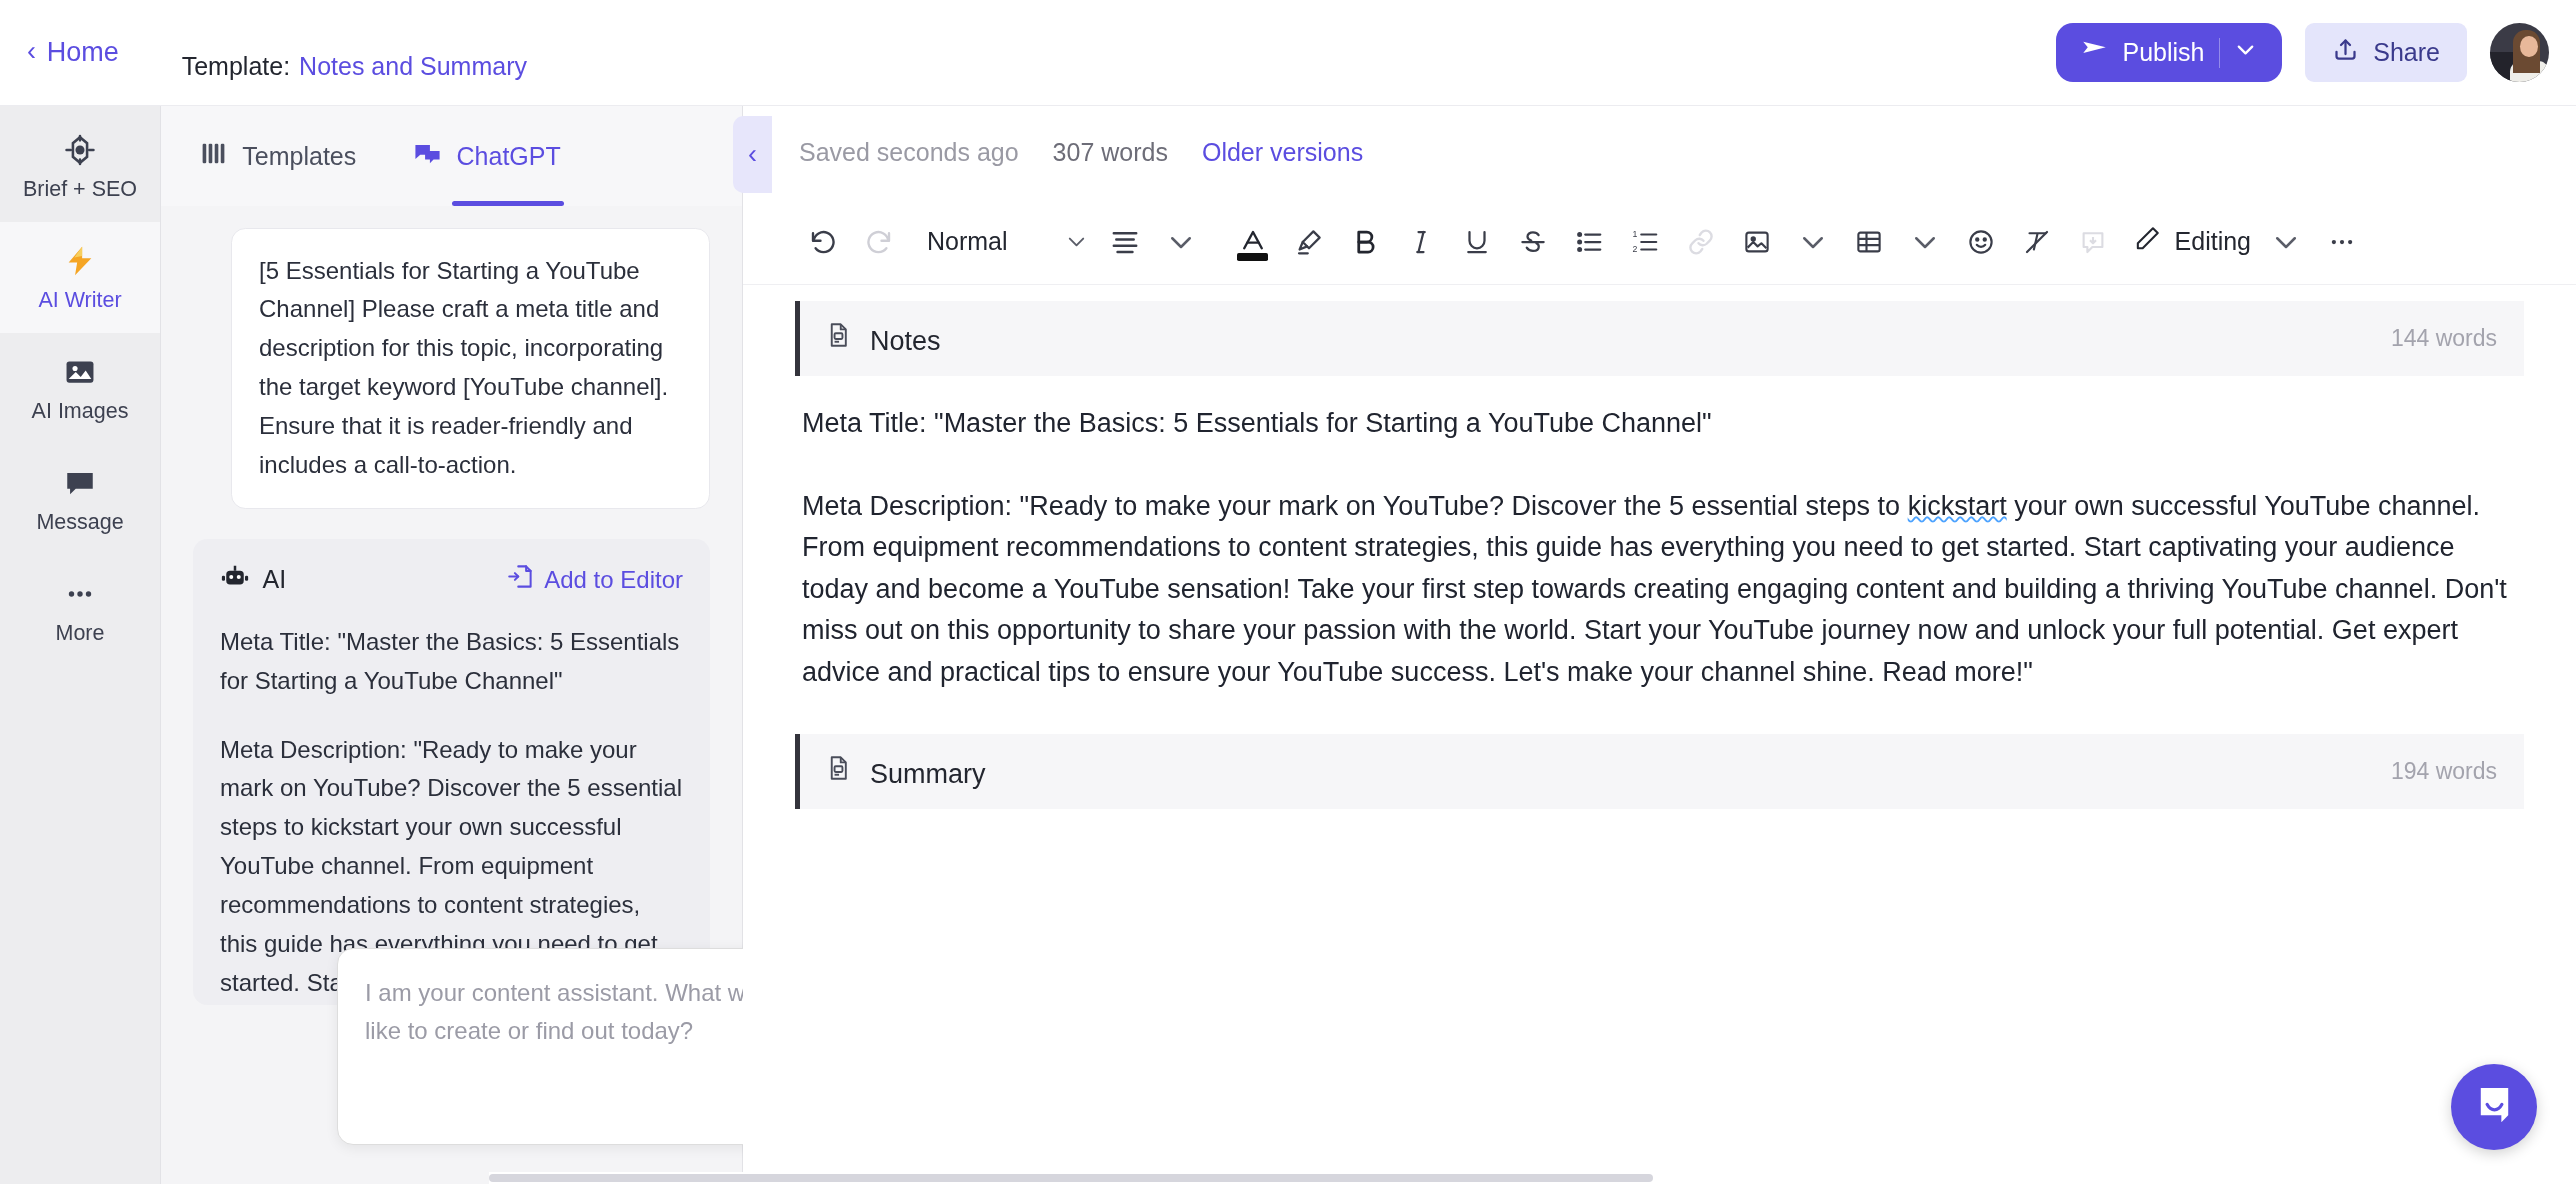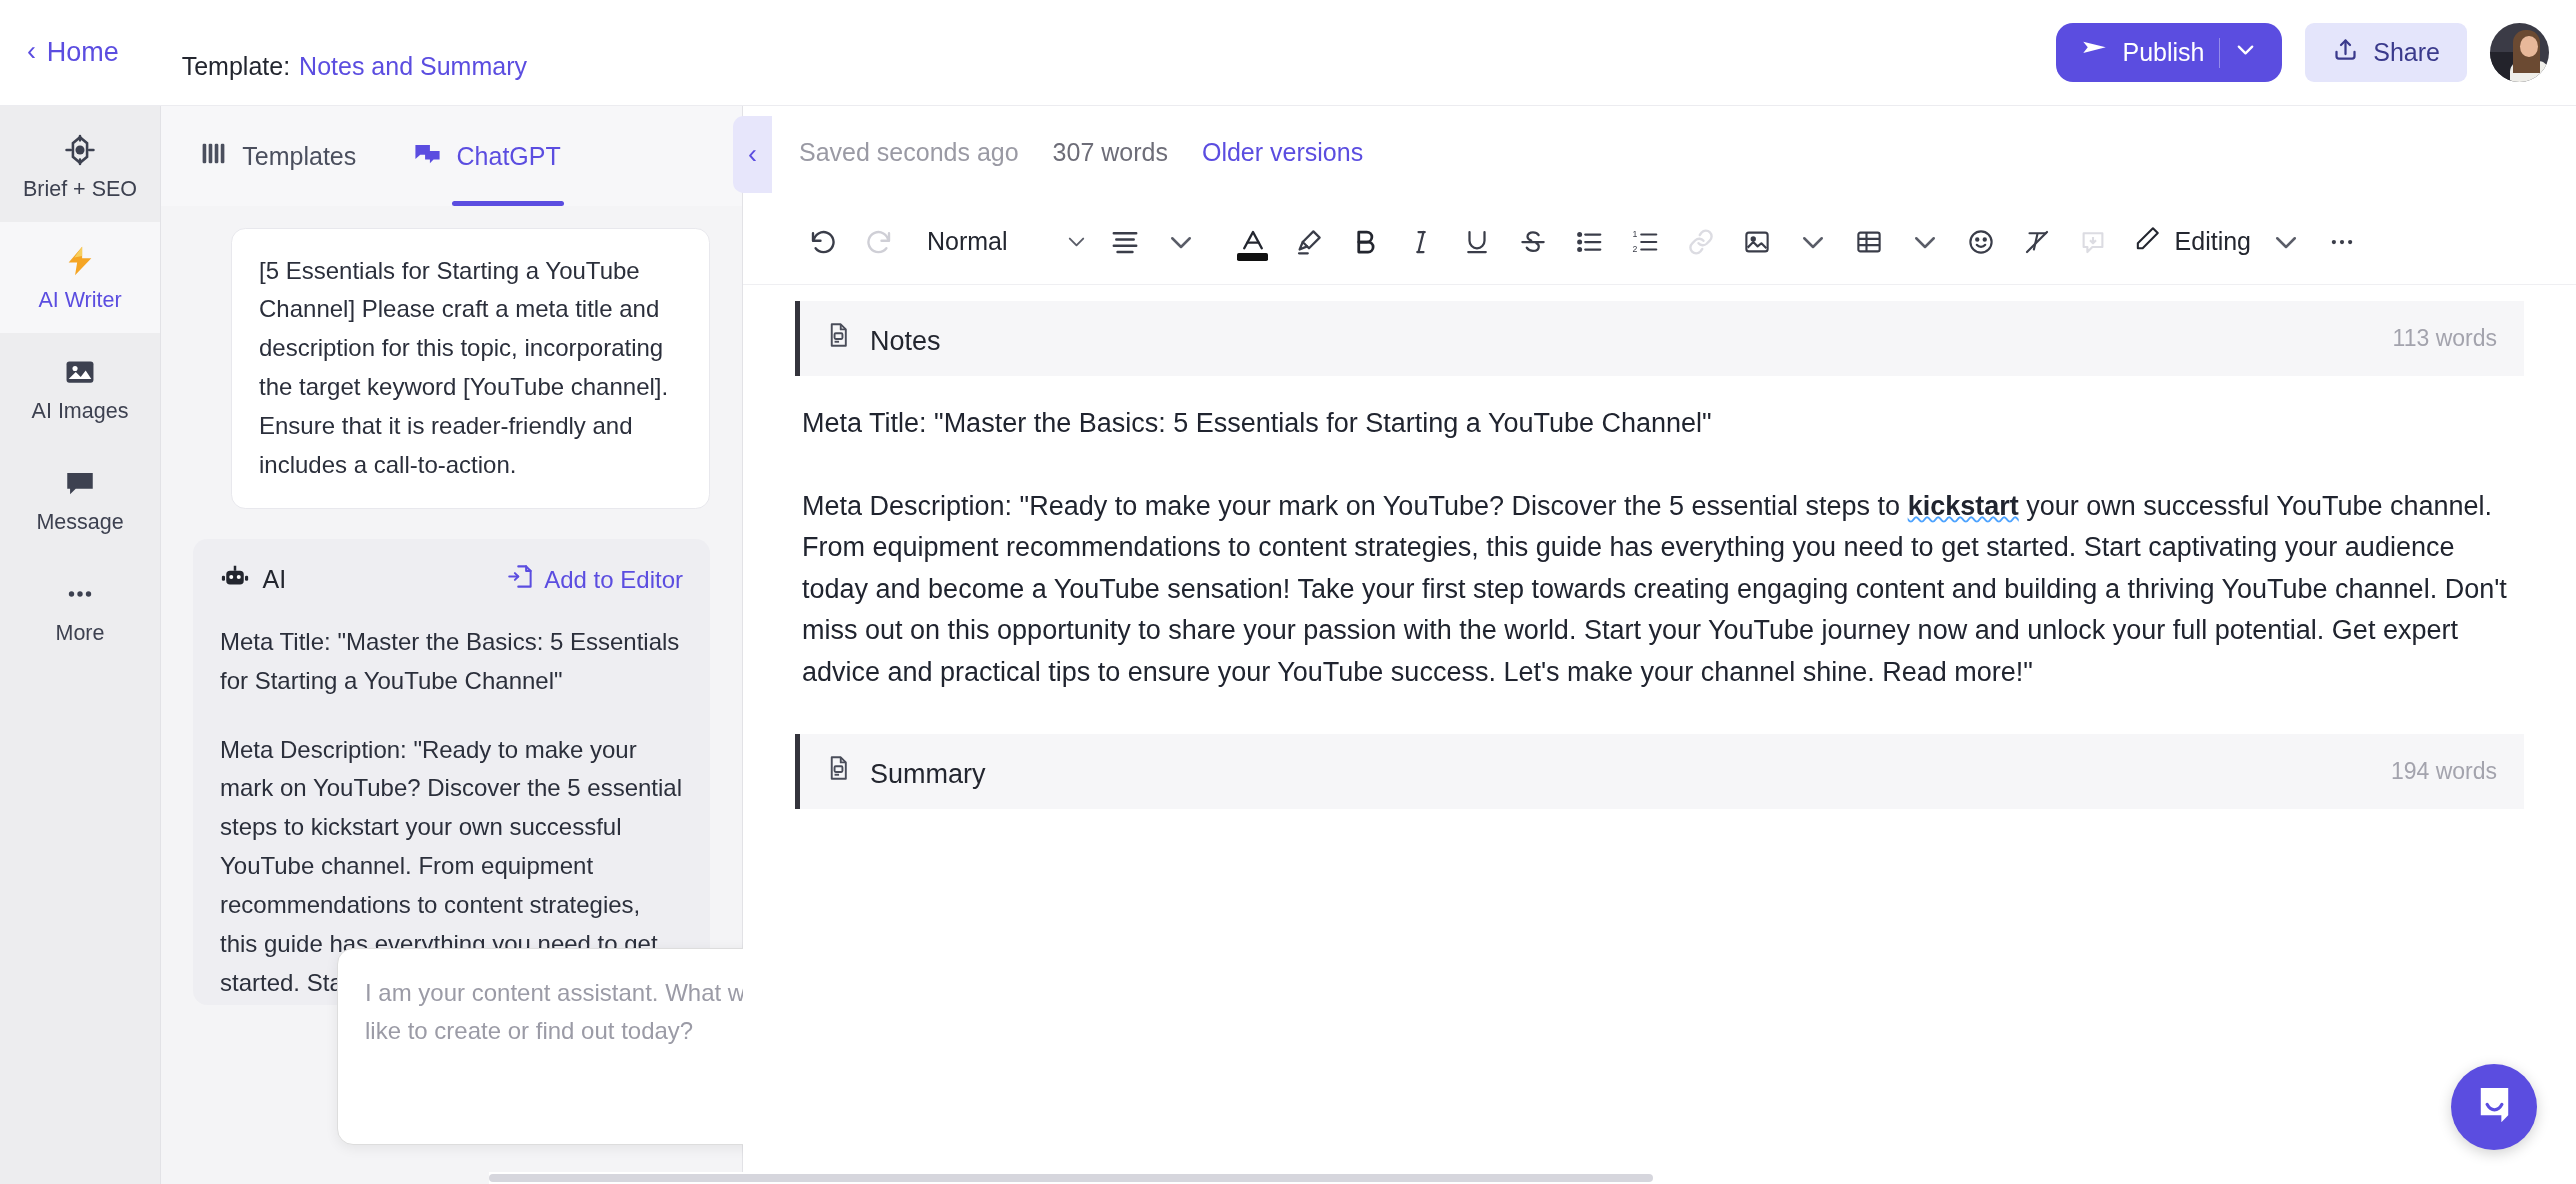--- a/index.html
+++ b/index.html
@@ -179,21 +179,21 @@
   .sec-head .t { display: flex; align-items: flex-end; gap: 18px; font-size: 27px; color: #23262f; }
   .sec-head .t svg { width: 27px; height: 30px; }
   .sec-head .w { margin-left: auto; font-size: 23px; color: #a3a3ad; }
 
   .doc-p {
     margin: 27px 59px 0 59px; font-size: 27px; line-height: 1.54; color: #20242f;
   }
   .doc-p.body { margin-top: 41px; }
   .sp-err {
     text-decoration: underline; text-decoration-style: wavy;
-    text-decoration-color: #4da3ff; text-decoration-thickness: 1.8px; font-weight: bold;
+    text-decoration-color: #4da3ff; text-decoration-thickness: 1.8px;
   }
 
   
   .intercom {
     position: absolute; right: 39px; bottom: 34px; width: 86px; height: 86px;
     border-radius: 50%; background: #5b4de0; display: flex; align-items: center;
     justify-content: center; cursor: pointer; box-shadow: 0 3.6px 14.3px rgba(0,0,0,.18);
   }
   .intercom svg { width: 47px; height: 47px; }
 
@@ -557,21 +557,21 @@
         <span>
           <svg viewBox="0 0 24 24" fill="none" stroke="#4a4d5a" stroke-width="1.7" stroke-linejoin="round">
               <path d="M6 2.5h8l4.5 4.5v14.5H6z"></path>
               <path d="M14 2.5V7h4.5"></path>
               <rect x="8.5" y="10.5" width="7" height="5" rx="1"></rect>
               <path d="M8.5 18h4"></path>
             </svg>
         </span>
         <span>Notes</span>
       </div>
-      <div class="w">113 words</div>
+      <div class="w">144 words</div>
     </div>
 
     <div class="doc-p">Meta Title: "Master the Basics: 5 Essentials for Starting a YouTube Channel"</div>
 
     <div class="doc-p body"><span>Meta Description: "Ready to make your mark on YouTube? Discover the 5 essential steps to </span><span class="sp-err">kickstart</span><span> your own successful YouTube channel. From equipment recommendations to content strategies, this guide has everything you need to get started. Start captivating your audience today and become a YouTube sensation! Take your first step towards creating engaging content and building a thriving YouTube channel. Don't miss out on this opportunity to share your passion with the world. Start your YouTube journey now and unlock your full potential. Get expert advice and practical tips to ensure your YouTube success. Let's make your channel shine. Read more!"</span></div>
 
     <div class="sec-head" style="margin-top:41px">
       <div class="t">
         <span>
           <svg viewBox="0 0 24 24" fill="none" stroke="#4a4d5a" stroke-width="1.7" stroke-linejoin="round">

